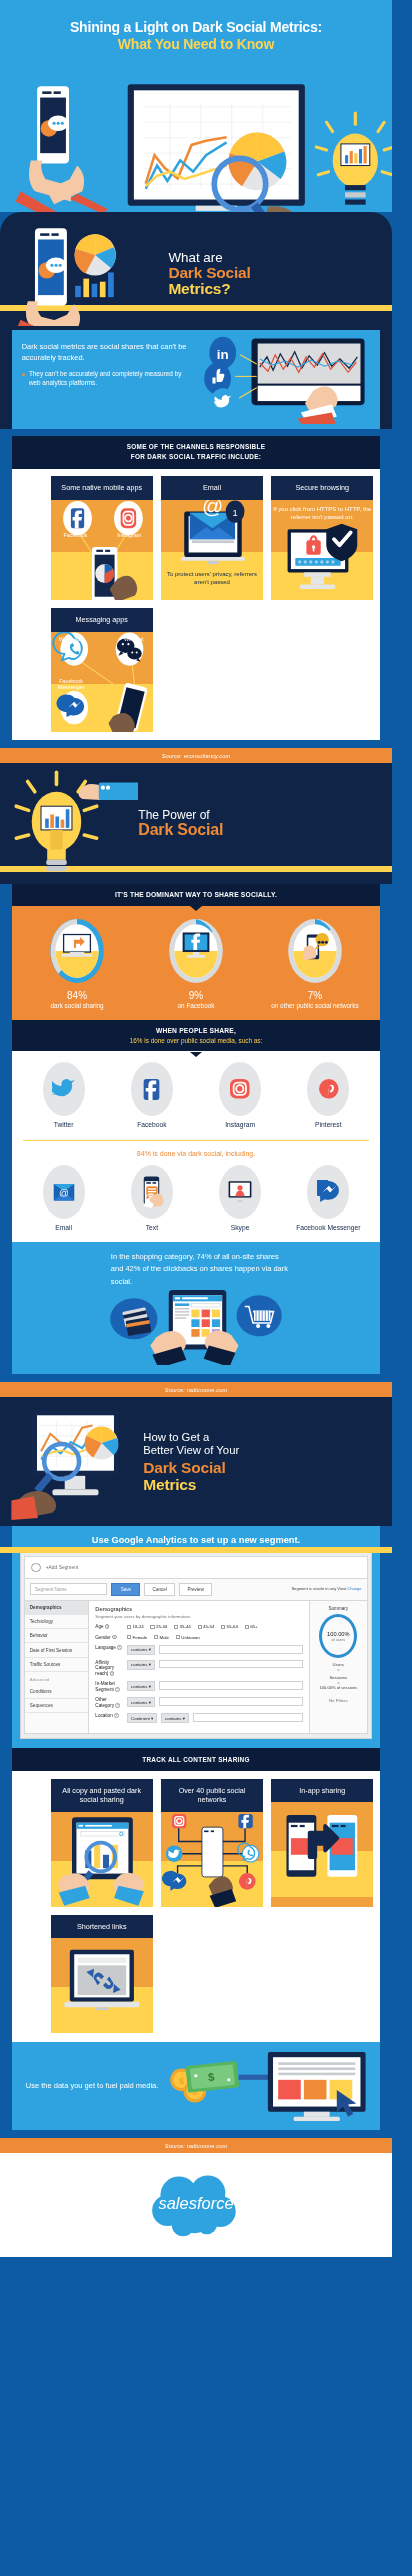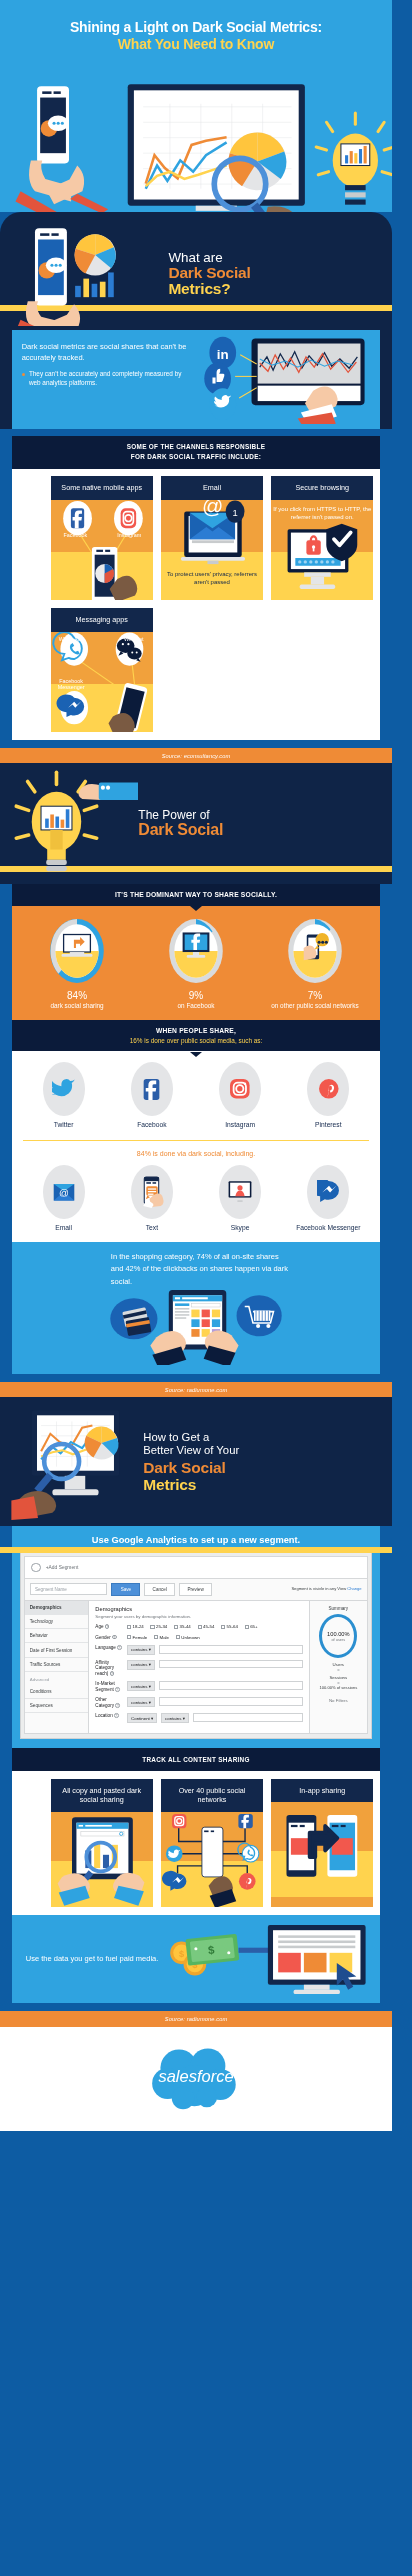--- a/index.html
+++ b/index.html
@@ -954,20 +954,37 @@
                 <rect x="102" y="30" width="54" height="112" rx="5" fill="#fff"></rect>
                 <rect x="106" y="44" width="46" height="86" fill="#2fa3e0"></rect>
                 <rect x="110" y="48" width="12" height="4" fill="#12274b"></rect>
                   <rect x="126" y="48" width="9" height="4" fill="#12274b"></rect>
                 <rect x="110" y="72" width="38" height="30" fill="#f2584d"></rect>
                 <path d="M70 74 l0 -12 28 0 0 -12 22 22 -22 22 0 -12 -18 0 0 24 -10 0z" fill="#12274b" stroke="#12274b" stroke-width="7" stroke-linejoin="round"></path>
               </svg>
             </div>
           </div>
 
+          <div class="card">
+            <div class="cap">Shortened links</div>
+            <div class="body">
+              <svg width="100%" height="95" viewBox="0 0 185 185" preserveAspectRatio="xMidYMid slice">
+                <rect x="34" y="28" width="116" height="94" rx="4" fill="#12274b"></rect>
+                <rect x="42" y="36" width="100" height="78" fill="#fff"></rect>
+                <rect x="48" y="42" width="88" height="10" fill="#eceded"></rect>
+                <rect x="48" y="56" width="88" height="54" fill="#c8cbcd"></rect>
+                <path d="M78 62 l-14 6 12 10z" fill="#2b5ea8"></path>
+                <path d="M112 106 l14 -6 -12 -10z" fill="#2b5ea8"></path>
+                <path d="M80 84 q-6 -6 0 -12 q6 -6 12 0 l4 4 -5 5 -4 -4 q-2 -2 -4 0 q-2 2 0 4 l6 6 -5 5z" fill="#2b5ea8"></path>
+                <path d="M110 84 q6 6 0 12 q-6 6 -12 0 l-4 -4 5 -5 4 4 q2 2 4 0 q2 -2 0 -4 l-6 -6 5 -5z" fill="#2b5ea8"></path>
+                <rect x="24" y="122" width="136" height="10" rx="4" fill="#e4e5e7"></rect>
+                <rect x="80" y="132" width="24" height="5" fill="#c8cbcd"></rect>
+              </svg>
+            </div>
+          </div>
 
         </div>
       </div>
 
       <div class="paidcard" style="margin:0">
         <div class="txt">Use the data you get to fuel paid media.</div>
         <div class="art">
           <svg width="216" height="72" viewBox="0 0 420 140">
             <circle cx="34" cy="58" r="22" fill="#f0a62c"></circle>
               <circle cx="34" cy="58" r="16" fill="#ffc53d"></circle>

